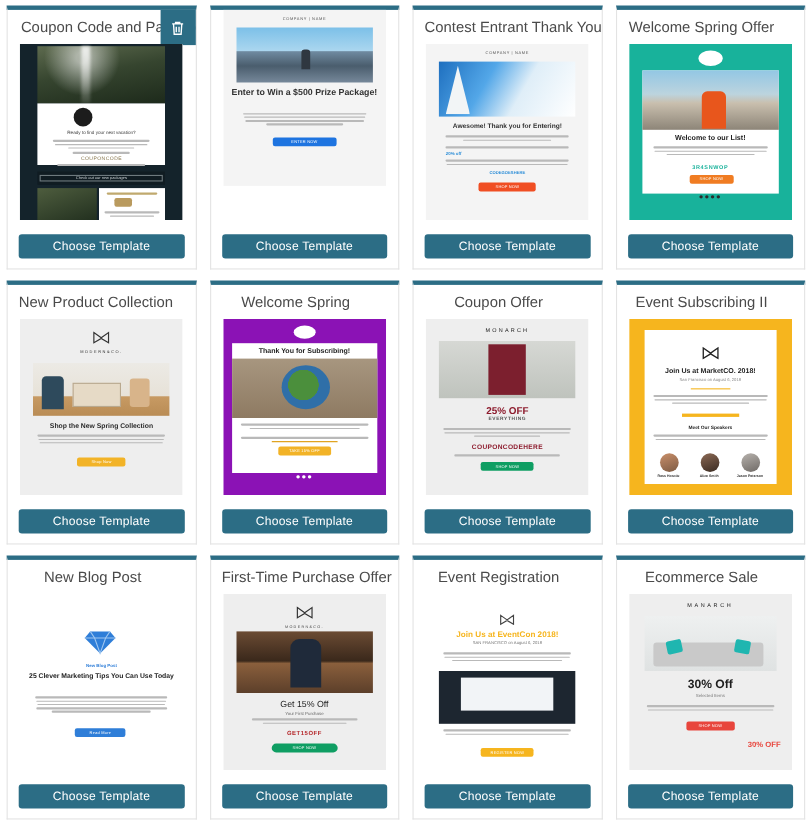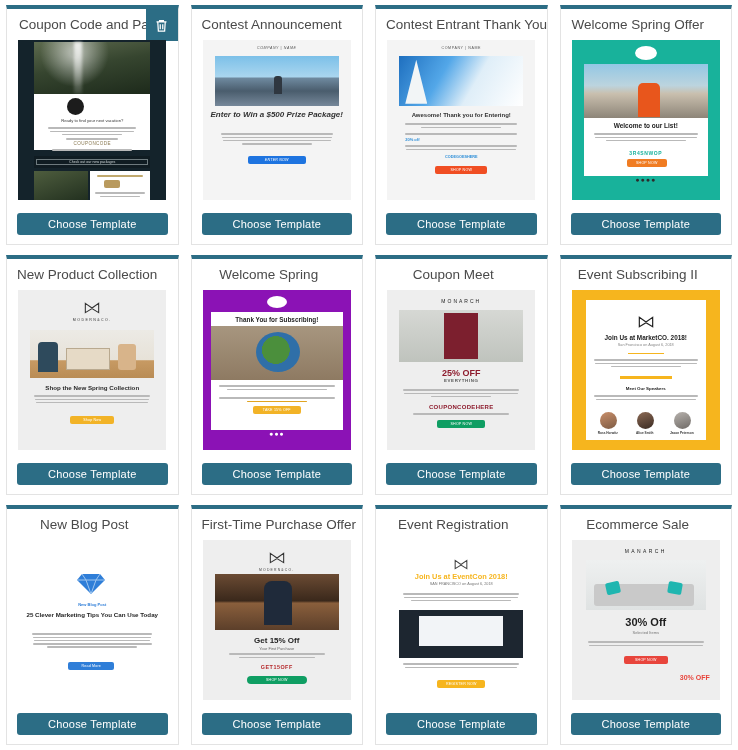--- a/index.html
+++ b/index.html
@@ -92,21 +92,21 @@
         linear-gradient(170deg,#5d6a4e 0%, #36452f 45%, #1d2a1b 100%); }
   .t1 .photo:after{content:"";position:absolute;left:34%;top:0;width:8px;height:52px;background:linear-gradient(180deg,rgba(255,255,255,.8),rgba(255,255,255,.1));filter:blur(1.5px);}
   .t1 .panel { left:16px; top:54px; width:116px; height:56px; background:#fff; }
   .t1 .badge { width:17px;height:17px;border-radius:50%;background:#1c1c1c;left:49px;top:58px; }
   .t1 .bar { left:16px; top:116px; width:116px; height:12px; background:#101c22; }
   .t1 .bar2 { left:18px; top:119px; width:112px; height:6px; border:.6px solid #6e7a7e; }
   .t1 .img2 { left:16px; top:131px; width:54px; height:29px; background:linear-gradient(160deg,#4e5d3e,#22301f); }
   .t1 .card2 { left:72px; top:131px; width:60px; height:29px; background:#fff; }
 
   
-  .t2 { background:#f4f4f4; width:148px; height:160px;font-style:italic; }
+  .t2 { background:#f4f4f4; width:148px; height:160px; }
   .t2 .hdr { left:0; top:6px; width:148px; }
   .t2 .photo { left:12px; top:16px; width:124px; height:50px;
      background: linear-gradient(180deg,#7cc0e8 0%, #aad6ef 42%, #6f8aa0 44%, #4a5d6d 70%, #76889a 100%); }
   .t2 .photo:after{content:"";position:absolute;left:48%;top:40%;width:8px;height:18px;background:#2f3740;border-radius:3px 3px 0 0;}
   .t2 .h1 { left:0; top:70px; width:148px; text-align:center; font-size:8px; font-weight:bold; color:#333; line-height:9.5px;}
   .t2 .btnmini { left:45px; top:116px; width:58px; background:#1e74e0; }
 
   
   .t3 { background:#f4f4f4; width:148px; height:160px; }
   .t3 .photo { left:12px; top:16px; width:124px; height:50px;
@@ -181,21 +181,21 @@
   .t9 .kicker { left:0; top:62px; width:148px; text-align:center; font-size:4px; font-weight:bold; color:#2f7ed8;}
   .t9 .h1 { left:6px; top:70px; width:136px; text-align:center; font-size:6.2px; font-weight:bold; color:#1e1e1e; line-height:9px;}
   .t9 .btnmini { left:50px; top:122px; width:46px; background:#2f7ed8; }
 
   
   .t10 { background:#eeeeee; width:148px; height:160px; }
   .t10 .logo { left:0; top:10px; width:148px; text-align:center; }
   .t10 .photo { left:12px; top:34px; width:124px; height:56px;
      background: linear-gradient(180deg,#6b4b33 0%, #3a281b 48%, #8a5f3c 52%, #5c3f2a 100%); }
   .t10 .photo:after{content:"";position:absolute;left:40%;top:12%;width:28px;height:44px;background:#1f2a3a;border-radius:8px 8px 0 0;}
-  .t10 .h1 { left:0; top:96px; width:148px; text-align:center; font-size:8px; font-weight:bold; color:#1e1e1e;}
+  .t10 .h1 { left:0; top:96px; width:148px; text-align:center; font-size:8px; font-weight:normal; color:#1e1e1e;}
   .t10 .sub { left:0; top:106px; width:148px; text-align:center; font-size:4px; color:#666;}
   .t10 .code { left:0; top:124px; width:148px; text-align:center; font-size:5.4px; font-weight:bold; color:#b5282b; letter-spacing:.5px;}
   .t10 .btnmini { left:44px; top:136px; width:60px; background:#0f9e63; border-radius:5px; }
 
   
   .t11 { background:#ffffff; width:148px; height:160px; }
   .t11 .logo { left:0; top:16px; width:148px; text-align:center; }
   .t11 .h1 { left:0; top:32px; width:148px; text-align:center; font-size:7.4px; font-weight:bold; color:#f6b51e;}
   .t11 .sub { left:0; top:42px; width:148px; text-align:center; font-size:3.8px; color:#777;}
   .t11 .photo { left:12px; top:70px; width:124px; height:48px; background:#1d2630; }
@@ -261,21 +261,20 @@
               <span class="txtline" style="width:40px"></span>
             </div>
         </div>
       </div>
       <button class="choose-btn">Choose Template</button>
     </div>
   </div>
 
   <div class="card-cell">
     <div class="card">
-      <div class="card-title">Contest Announcement</div>
       <div class="thumb-wrap">
         <div class="thumb t2">
           <div class="m hdr brandbar">COMPANY | NAME</div>
           <div class="m photo"></div>
           <div class="m h1">Enter to Win a $500 Prize Package!</div>
           <div class="m" style="left:18px;top:92px;width:112px;">
             <span class="txtline" style="width:112px"></span>
               <span class="txtline" style="width:110px"></span>
             <span class="txtline" style="width:108px"></span>
               <span class="txtline" style="width:70px"></span>
@@ -386,21 +385,21 @@
           <div class="m btnmini">TAKE 15% OFF</div>
           <div class="m social">●●●</div>
         </div>
       </div>
       <button class="choose-btn">Choose Template</button>
     </div>
   </div>
 
   <div class="card-cell">
     <div class="card">
-      <div class="card-title">Coupon Meet</div>
+      <div class="card-title">Coupon Offer</div>
       <div class="thumb-wrap">
         <div class="thumb t7">
           <div class="m logo">MONARCH</div>
           <div class="m photo"></div>
           <div class="m h1">25% OFF</div>
           <div class="m h2">EVERYTHING</div>
           <div class="m" style="left:16px;top:98px;width:116px;">
               <span class="txtline" style="width:116px"></span>
               <span class="txtline" style="width:114px"></span>
               <span class="txtline" style="width:60px"></span>

